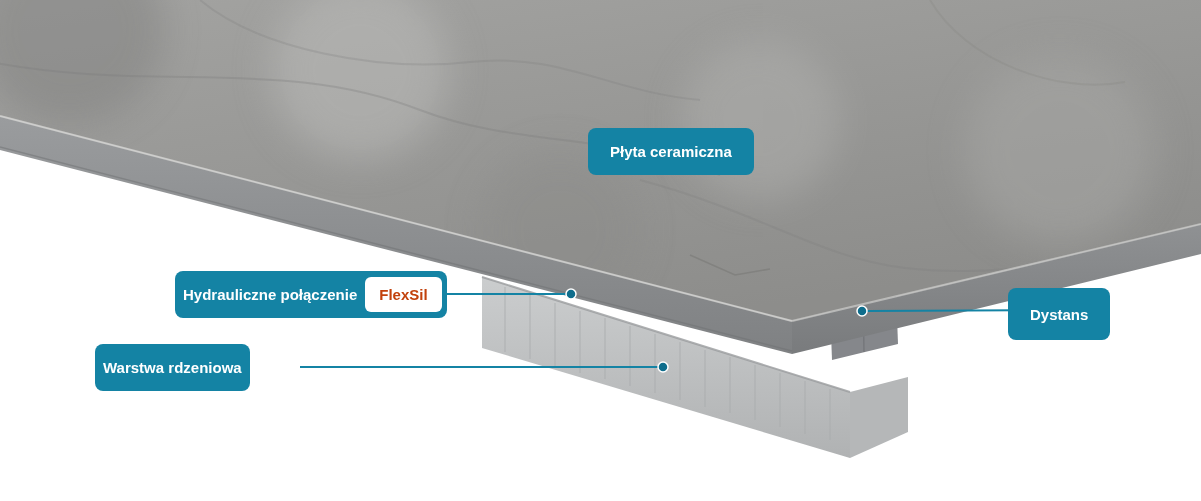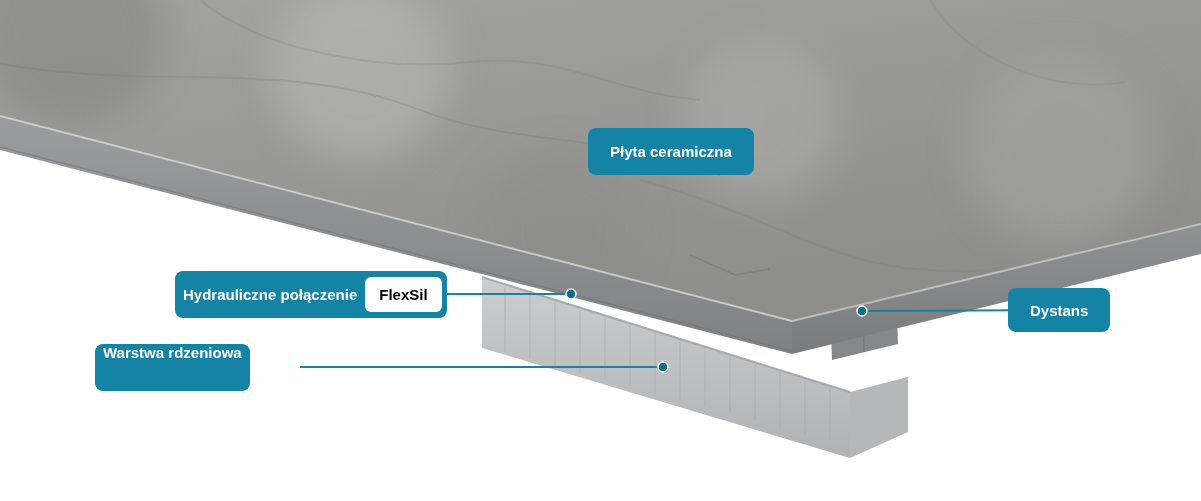--- a/index.html
+++ b/index.html
@@ -22,32 +22,32 @@
     color: #ffffff;
     font-weight: bold;
     font-size: 15px;
     border-radius: 8px;
     box-sizing: border-box;
     white-space: nowrap;
   }
   .badge .label { padding: 0 8px; }
   .badge .pill {
     background: #ffffff;
-    color: #000000;
+    color: #c2410c;
     border-radius: 6px;
     padding: 9px 14px;
     margin-right: 5px;
     font-weight: bold;
   }
   .badge.simple { justify-content: center; padding: 0 22px; }
 
   .pos-ceramic   { left: 588px;  top: 128px; }
   .pos-hydraulic { left: 175px;  top: 271px; }
-  .pos-core      { left: 95px;   top: 344px; flex-direction: column; }
-  .pos-dystans   { left: 1008px; top: 288px; height: 44px; }
+  .pos-core      { left: 95px;   top: 344px; }
+  .pos-dystans   { left: 1008px; top: 288px; height: 52px; }
 
   .connector { stroke: #1483a4; stroke-width: 2; }
   .anchor-dot { fill: #0e6d8c; stroke: #ffffff; stroke-width: 1.5; }
 </style>
 </head>
 <body>
 
 <div class="stage">
 
   <svg width="1201" height="501" viewBox="0 0 1201 501">

